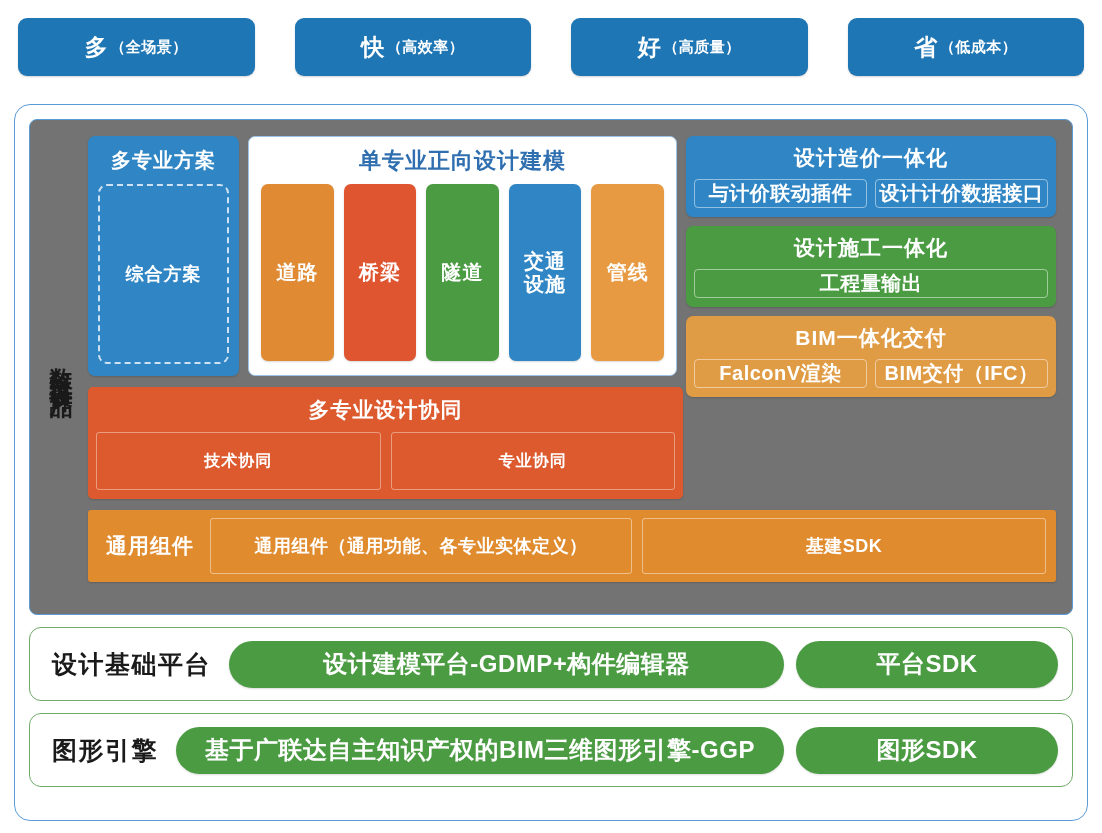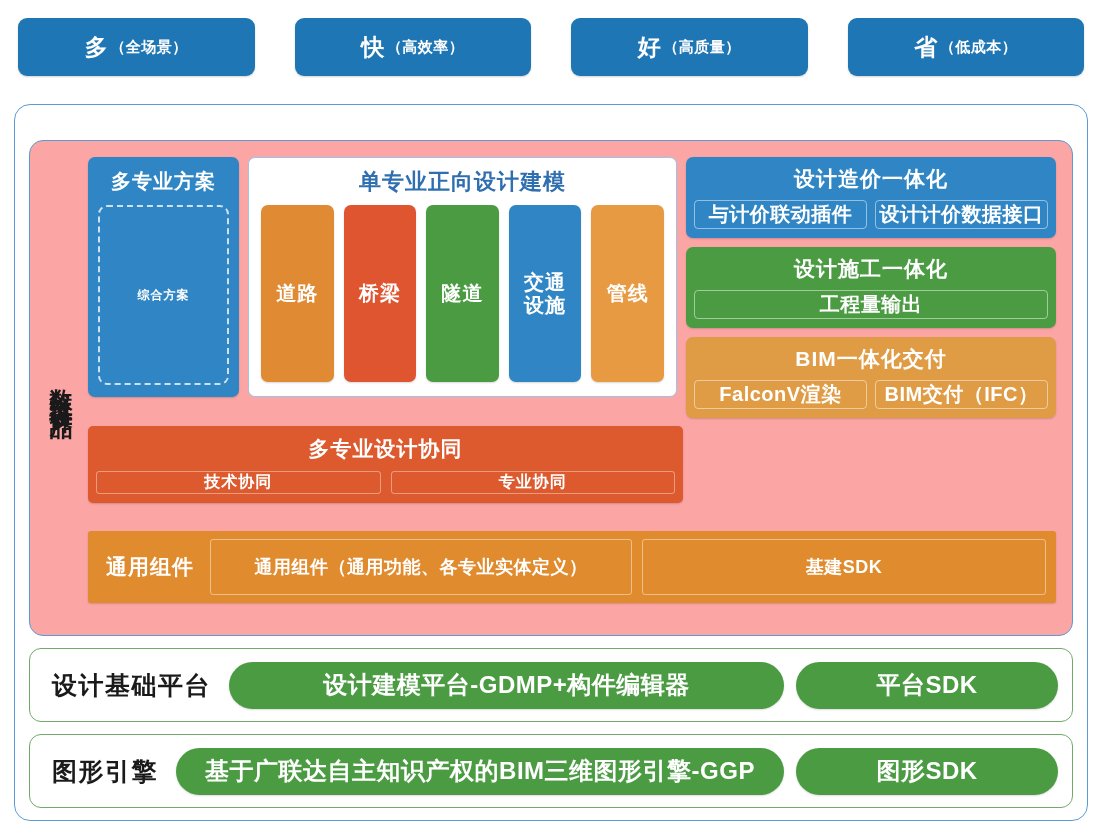--- a/index.html
+++ b/index.html
@@ -60,25 +60,24 @@
     border-radius: 16px;
     background: #ffffff;
     padding: 14px 14px 12px 14px;
   }
 
   
   .product-frame {
     position: relative;
     height: 496px;
     border: 1.6px solid #5b9bd5;
-    border-radius: 14px;
-    background: #fca5a5;
+    border-radius: 8px;
+    background: #737373;
     display: flex;
     padding: 16px 16px 18px 8px;
-    margin-top: 21px;
   }
 
   
   .vlabel {
     width: 46px;
     display: flex;
     align-items: center;
     justify-content: center;
     flex: 0 0 46px;
   }
@@ -125,21 +124,21 @@
     letter-spacing: 1px;
   }
   .multi-card .dashed {
     flex: 1 1 auto;
     border: 2px dashed #cfe2f3;
     border-radius: 9px;
     display: flex;
     align-items: center;
     justify-content: center;
     color: #ffffff;
-    font-size: 12px;
+    font-size: 18px;
     font-weight: bold;
     letter-spacing: 1px;
   }
 
   
   .single-panel {
     flex: 1 1 auto;
     border: 1.4px solid #9dc3e6;
     border-radius: 7px;
     background: #ffffff;
@@ -219,21 +218,20 @@
   }
   .feat.blue  { background: #3086c4; }
   .feat.green { background: #4a9b42; }
   .feat.orange{ background: #e09b45; }
 
   
   .row-mid {
     display: flex;
     gap: 3px;
     height: 112px;
-    align-items: center;
   }
   .collab {
     flex: 1 1 auto;
     background: #dd5a2e;
     border-radius: 5px;
     padding: 6px 8px 9px 8px;
     display: flex;
     flex-direction: column;
     box-shadow: 0 1px 2px rgba(0,0,0,.16);
   }

